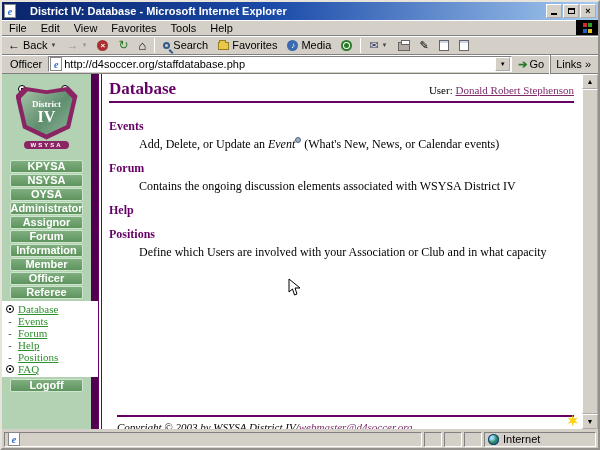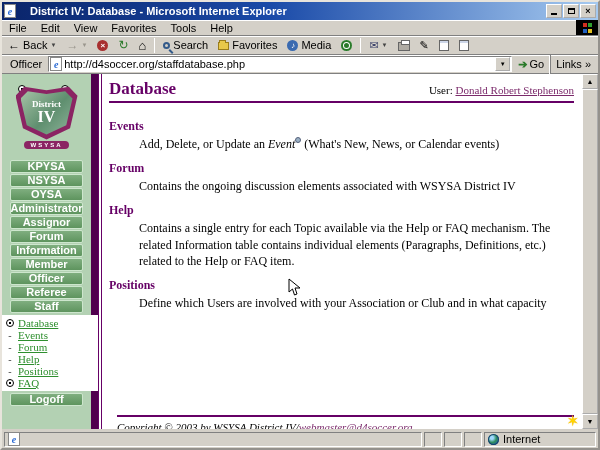--- a/index.html
+++ b/index.html
@@ -263,21 +263,20 @@
       <div class="side-btn">KPYSA</div>
       <div class="side-btn">NSYSA</div>
       <div class="side-btn">OYSA</div>
       <div class="side-btn">Administrator</div>
       <div class="side-btn">Assignor</div>
       <div class="side-btn">Forum</div>
       <div class="side-btn">Information</div>
       <div class="side-btn">Member</div>
       <div class="side-btn">Officer</div>
       <div class="side-btn">Referee</div>
-      <div class="side-btn">Staff</div>
     </div>
     <div class="subs-sec">
       <div class="sub-row">
         <span class="sub-bullet">
             <span class="ball"></span>
           </span>
         <span class="sub-link">Database</span>
       </div>
       <div class="sub-row">
         <span class="sub-bullet">-</span>
@@ -323,21 +322,20 @@
       <div class="sec-body"><span>Add, Delete, or Update an </span><i>Event</i><span class="event-ico"></span><span> (What's New, News, or Calendar events)</span></div>
     </div>
 
     <div class="section">
       <div class="sec-heading">Forum</div>
       <div class="sec-body">Contains the ongoing discussion elements associated with WSYSA District IV</div>
     </div>
 
     <div class="section">
       <div class="sec-heading">Help</div>
-      <div class="sec-body">Contains a single entry for each Topic available via the Help or FAQ mechanism. The related Information table contains individual elements (Paragraphs, Definitions, etc.) related to the Help or FAQ item.</div>
     </div>
 
     <div class="section">
       <div class="sec-heading">Positions</div>
       <div class="sec-body">Define which Users are involved with your Association or Club and in what capacity</div>
     </div>
 
     <div class="footer">
       <hr class="footer-rule">
       <div class="footer-text"><span>Copyright © 2003 by WSYSA District IV/</span><a class="email-link">webmaster@d4soccer.org</a></div>

